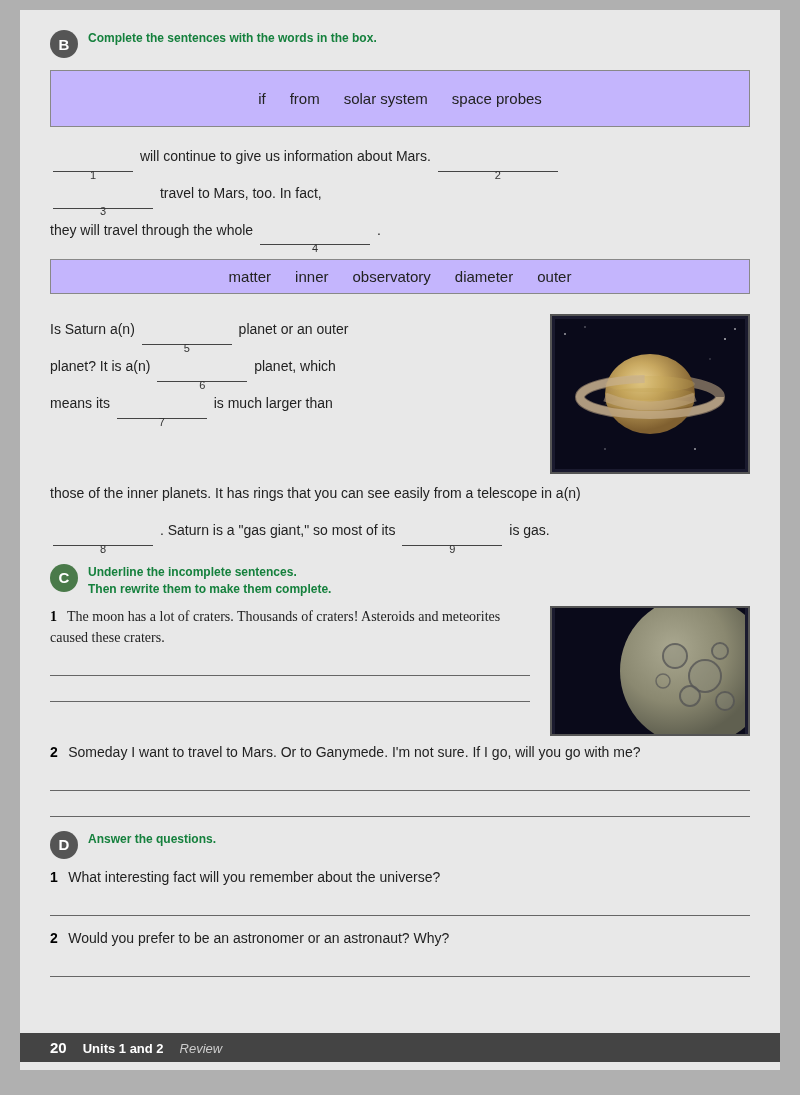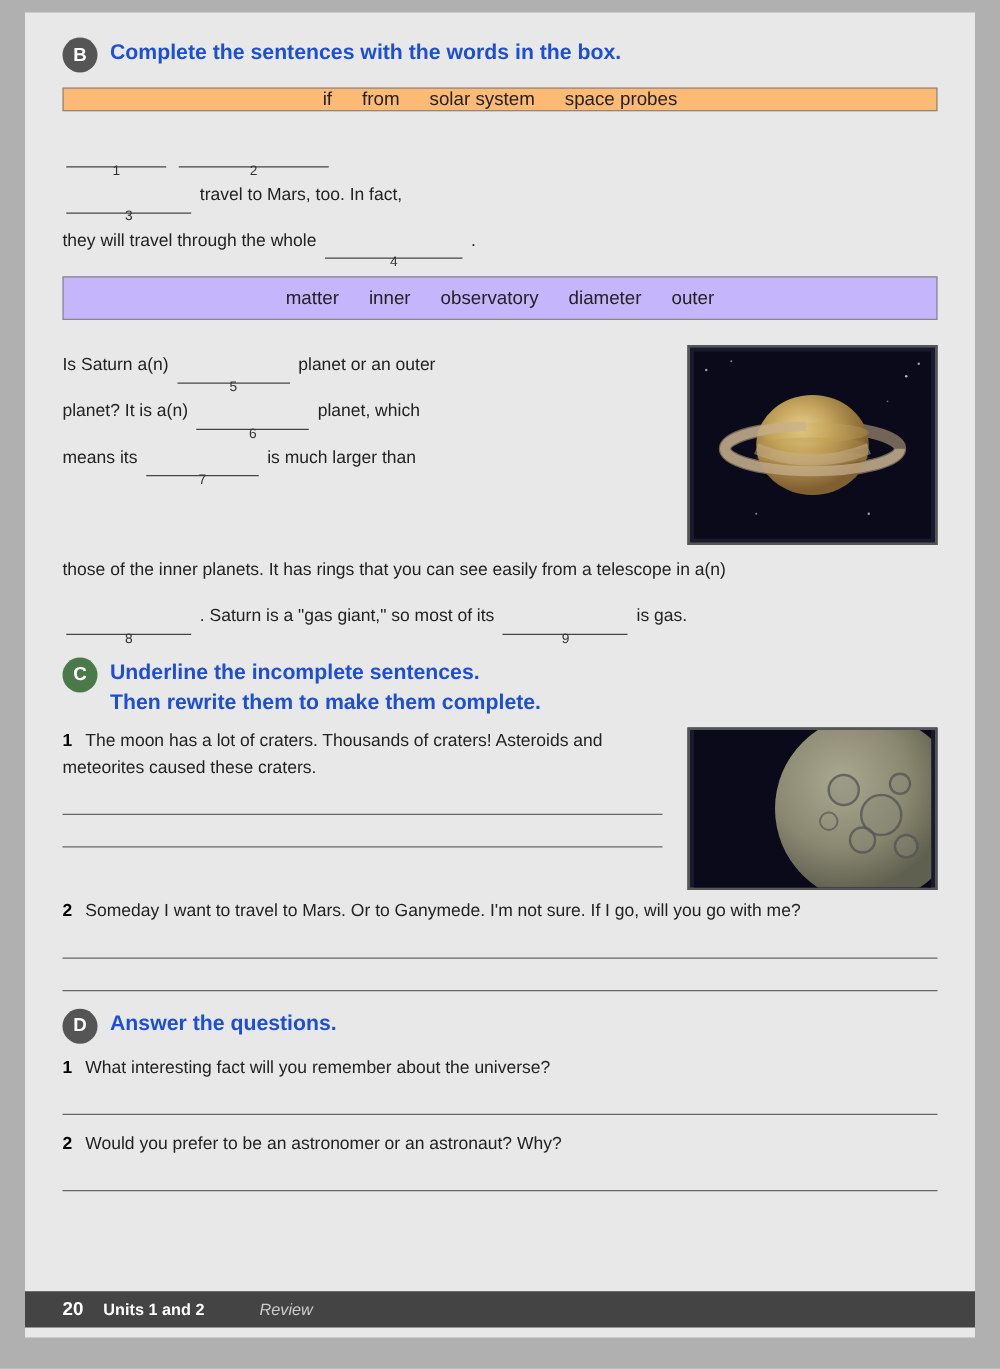--- a/index.html
+++ b/index.html
@@ -40,33 +40,33 @@
       font-size: 15px;
       display: flex;
       align-items: center;
       justify-content: center;
       margin-right: 10px;
       flex-shrink: 0;
       margin-top: 0px;
     }
 
     .section-title {
-      font-size: 17px;
+      font-size: 12px;
       font-weight: bold;
-      color: #1d4ed8;
+      color: #15803d;
       line-height: 1.4;
     }
 
     .word-box {
       border: 1.5px solid #888;
-      padding: 0 20px;
+      padding: 19px 20px;
       display: inline-flex;
       gap: 24px;
       margin: 8px auto 14px auto;
-      background: #fdba74;
+      background: #c4b5fd;
       font-size: 15px;
       color: #222;
       display: flex;
       justify-content: center;
       align-items: center;
     }
 
     .word-box span {
       font-size: 15px;
     }
@@ -152,20 +152,21 @@
 
     .section-c-header {
       display: flex;
       align-items: flex-start;
       margin-bottom: 8px;
     }
 
     .section-c-content {
       display: flex;
       gap: 20px;
+      font-family: Liberation Serif, serif;
     }
 
     .section-c-text {
       flex: 1;
     }
 
     .exercise-item {
       margin-bottom: 10px;
     }
 
@@ -201,39 +202,38 @@
     
     .footer {
       position: absolute;
       bottom: 8px;
       left: 0;
       right: 0;
       background: #444;
       color: white;
       padding: 6px 30px;
       display: flex;
-      align-items: center;
+      align-items: flex-end;
       gap: 16px;
       font-size: 13px;
     }
 
     .footer-page {
       font-weight: bold;
       font-size: 15px;
     }
 
     .footer-units {
       font-weight: bold;
     }
 
     .footer-review {
       font-style: italic;
       font-weight: normal;
       color: #ccc;
-      margin-left: 28px;
     }
   </style>
 </head>
 <body>
 
 <div class="page">
 
   <div class="section-b-header">
     <div class="section-label">B</div>
     <div class="section-title">Complete the sentences with the words in the box.</div>
@@ -241,20 +241,21 @@
 
   <div class="word-box">
     <span>if</span>
     <span>from</span>
     <span>solar system</span>
     <span>space probes</span>
   </div>
 
   <div class="fill-para">
     <span class="blank"><span class="blank-num">1</span></span>
+    <span> will continue to give us information about Mars.</span>
     <span class="blank" style="min-width:120px;"><span class="blank-num">2</span></span>
   </div>
 
   <div class="fill-para">
     <span class="blank" style="min-width:100px;"><span class="blank-num">3</span></span>
     <span>travel to Mars, too. In fact,</span>
   </div>
 
   <div class="fill-para">
     <span>they will travel through the whole</span>

